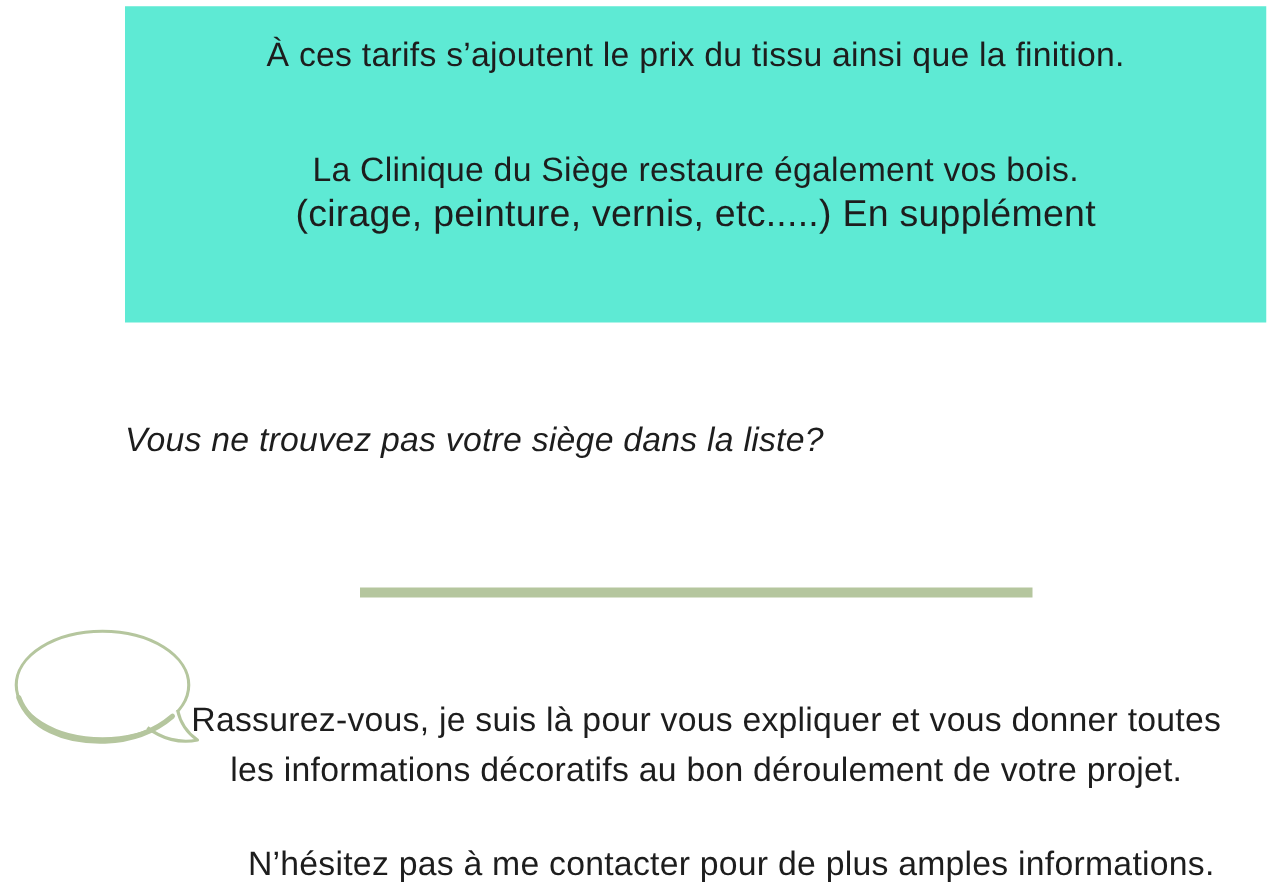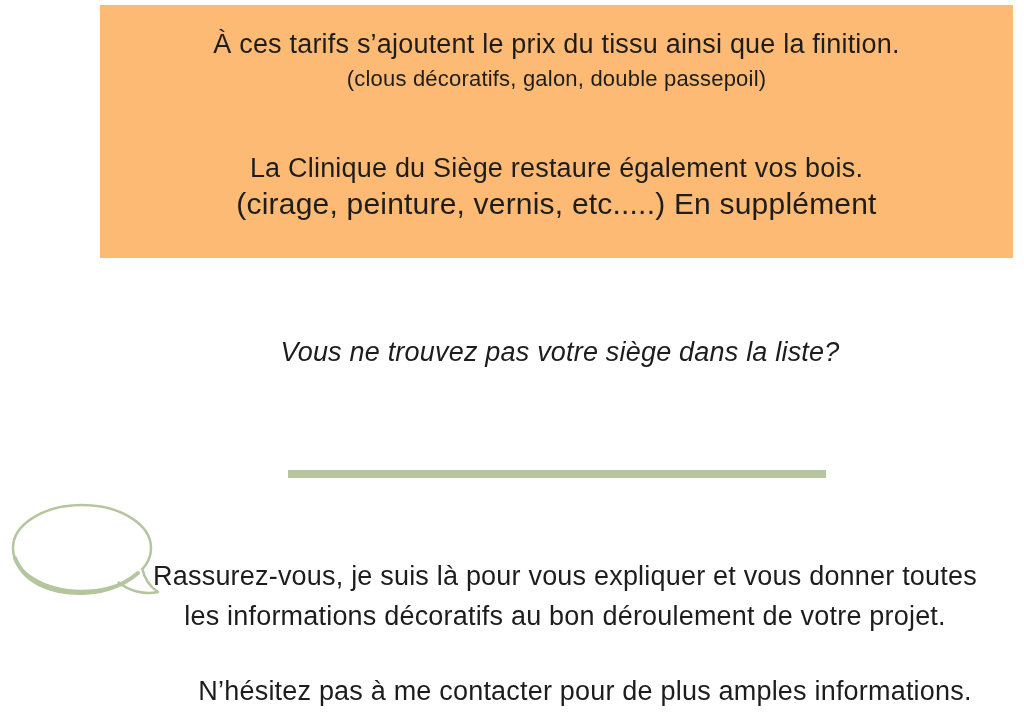--- a/index.html
+++ b/index.html
@@ -13,35 +13,34 @@
     color: #1d1d1d;
     letter-spacing: 0.2px;
   }
   .page { position: absolute; inset: 0; background: #ffffff; }
 
   
   .info-box {
     position: absolute;
     left: 100px; top: 5px;
     width: 913px; height: 253px;
-    background: #fdba74;
+    background: #5eead4;
     text-align: center;
   }
   .box-line-1 { margin-top: 21px; font-size: 27px; line-height: 36px; }
   .box-line-2 { margin-top: 2px;  font-size: 22px; line-height: 30px; }
   .box-line-3 { margin-top: 56px; font-size: 27px; line-height: 36px; }
   .box-line-4 { margin-top: 3px;  font-size: 30px; line-height: 30px; }
   .brand-italic { }
 
   
   .questions {
     position: absolute;
     left: 100px; top: 333px;
     width: 920px;
-    text-align: center;
     font-style: italic;
     font-size: 27px;
     line-height: 39px;
   }
 
   
   .divider {
     position: absolute;
     left: 288px; top: 470px;
     width: 538px; height: 8px;
@@ -75,21 +74,20 @@
     line-height: 40px;
   }
 </style>
 </head>
 <body>
 
 <div class="page">
 
   <div class="info-box">
     <div class="box-line-1">À ces tarifs s’ajoutent le prix du tissu ainsi que la finition.</div>
-    <div class="box-line-2">(clous décoratifs, galon, double passepoil)</div>
     <div class="box-line-3"><span class="brand-italic">La Clinique du Siège</span><span> restaure également vos bois.</span></div>
     <div class="box-line-4">(cirage, peinture, vernis, etc.....) En supplément</div>
   </div>
 
   <div class="questions">
     <div>Vous ne trouvez pas votre siège dans la liste?</div>
   </div>
 
   <div class="divider"></div>
 

